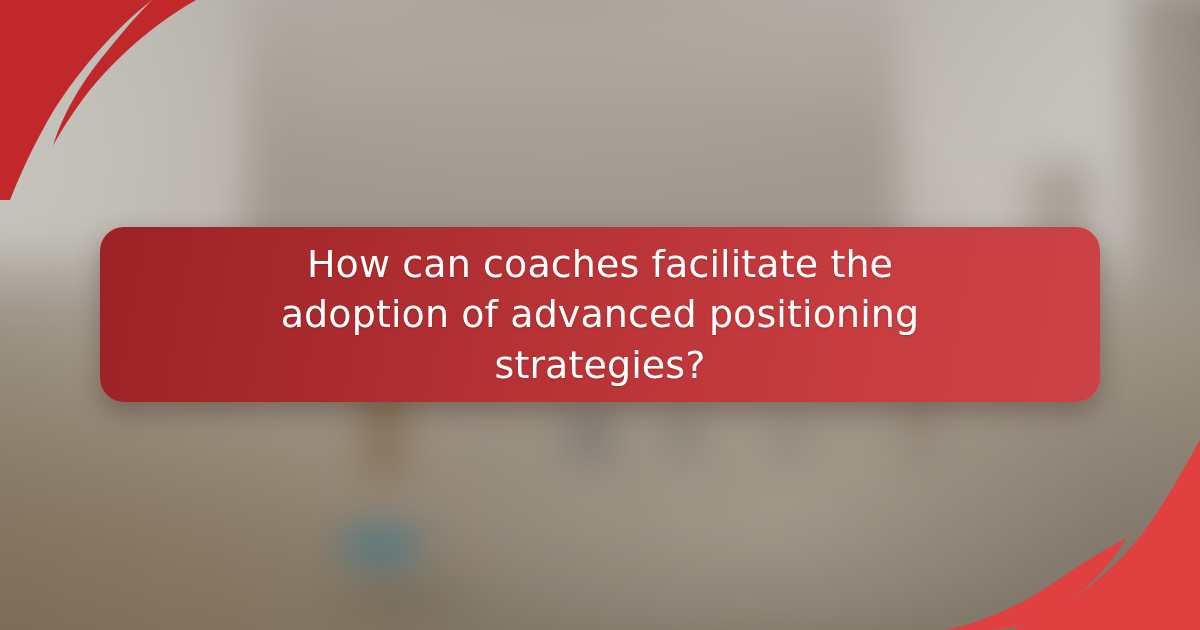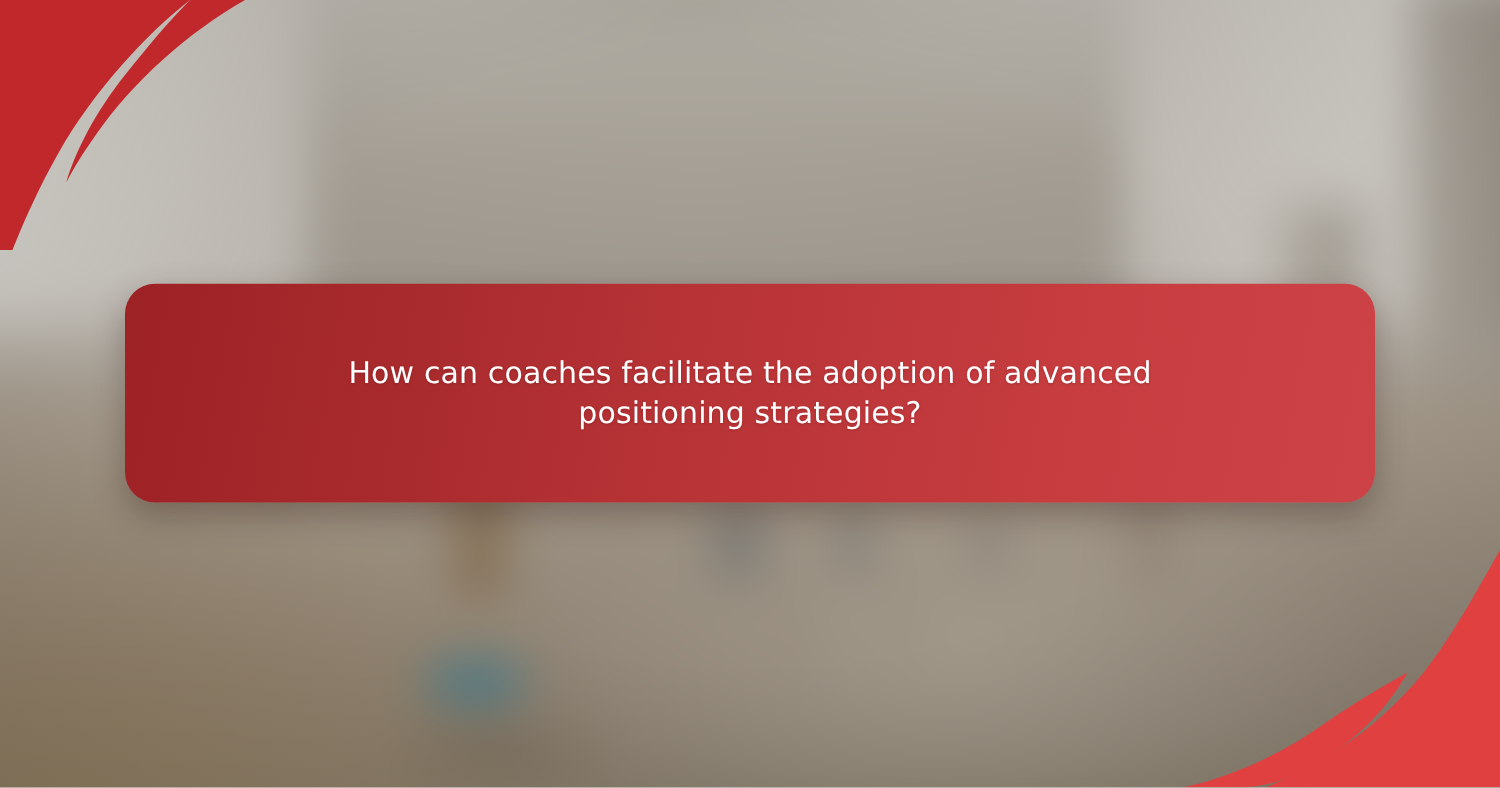--- a/index.html
+++ b/index.html
@@ -185,21 +185,21 @@
     display: flex;
     align-items: center;
     justify-content: center;
     box-sizing: border-box;
     padding: 10px 48px;
   }
   .quote-text {
     margin: 0;
     color: #ffffff;
     font-family: "DejaVu Sans", sans-serif;
-    font-size: 24px;
+    font-size: 38px;
     font-weight: 400;
     line-height: 1.33;
     letter-spacing: 0.1px;
     text-align: center;
     text-shadow: 0 1px 2px rgba(60,12,12,0.22);
     max-width: 760px;
   }
 </style>
 </head>
 <body>

